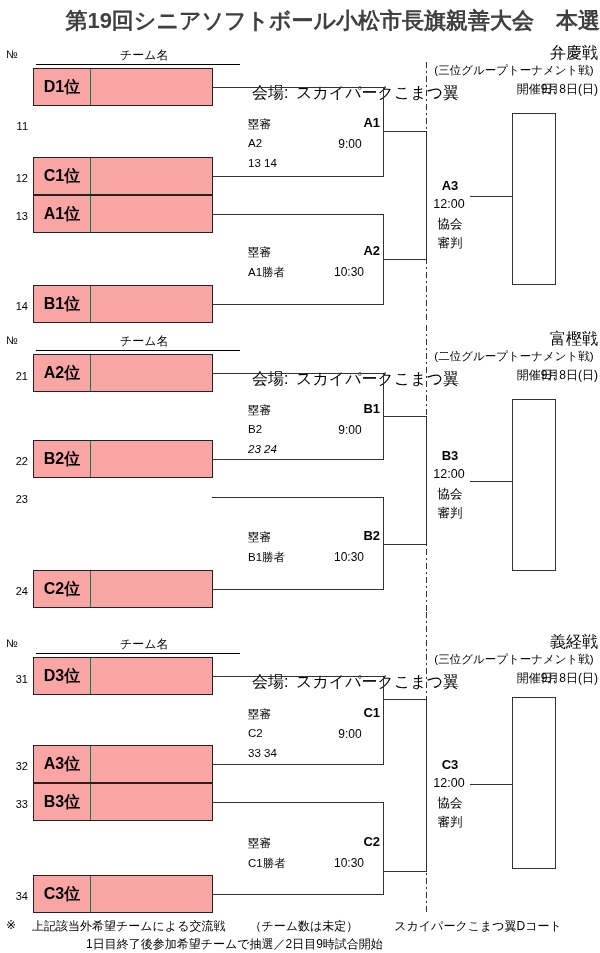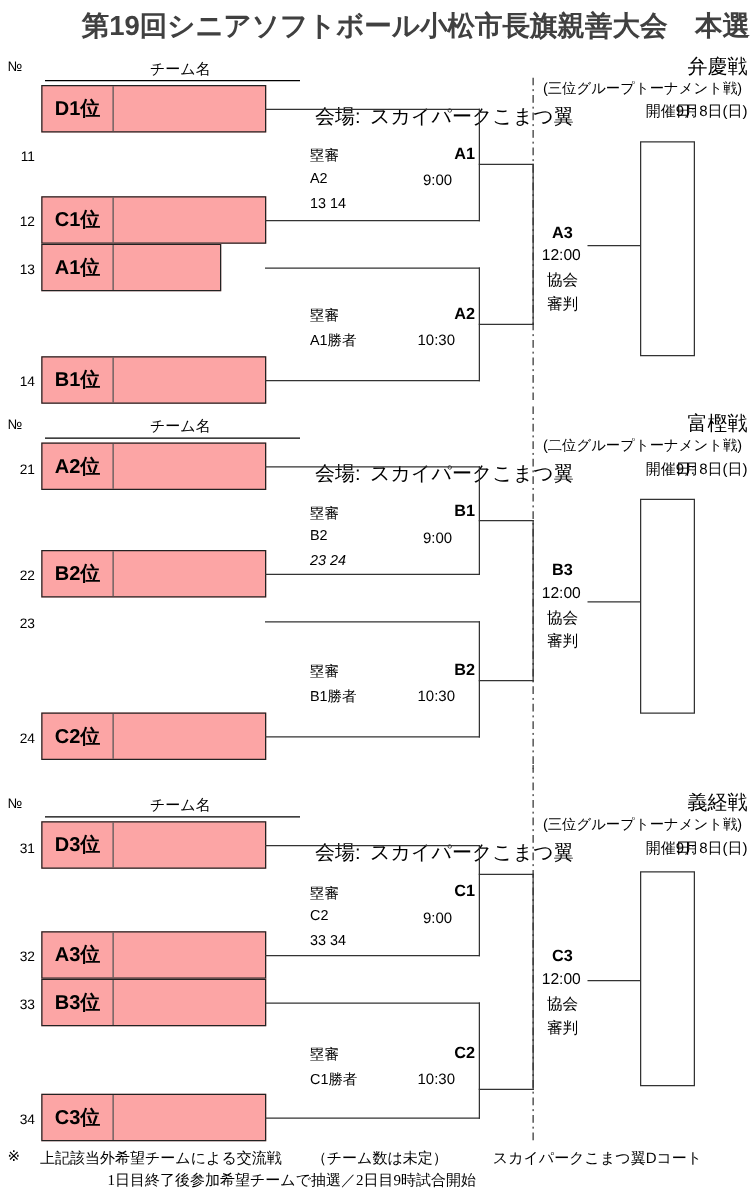--- a/index.html
+++ b/index.html
@@ -112,21 +112,21 @@
     <div class="namecell"></div>
   </div>
 
   <div class="abs rowno" style="left:6px;top:172px;">12</div>
   <div class="abs tbox" style="left:33px;top:157px;width:180px;height:38px;">
     <div class="codecell">C1位</div>
     <div class="namecell"></div>
   </div>
 
   <div class="abs rowno" style="left:6px;top:210px;">13</div>
-  <div class="abs tbox" style="left:33px;top:195px;width:144px;height:38px;">
+  <div class="abs tbox" style="left:33px;top:195px;width:180px;height:38px;">
     <div class="codecell">A1位</div>
     <div class="namecell"></div>
   </div>
 
   <div class="abs rowno" style="left:6px;top:300px;">14</div>
   <div class="abs tbox" style="left:33px;top:285px;width:180px;height:38px;">
     <div class="codecell">B1位</div>
     <div class="namecell"></div>
   </div>
 
@@ -285,15 +285,15 @@
   <div class="abs f-line f-code" style="left:428px;top:757px;">C3</div>
   <div class="abs f-line" style="left:427px;top:776px;">12:00</div>
   <div class="abs f-line" style="left:428px;top:795px;">協会</div>
   <div class="abs f-line" style="left:428px;top:814px;">審判</div>
   <div class="abs hline" style="left:470px;top:784px;width:43px;"></div>
 
   <div class="abs wbox" style="left:512px;top:697px;width:44px;height:172px;"></div>
 
   <div class="abs foot-mark" style="left:6px;top:918px;">※</div>
   <div class="abs foot-l1" style="left:32px;top:918px;">上記該当外希望チームによる交流戦　　（チーム数は未定）　　　スカイパークこまつ翼Dコート</div>
-  <div class="abs foot-l2" style="left:86px;top:936px;font-family:Liberation Serif, serif;">1日目終了後参加希望チームで抽選／2日目9時試合開始</div>
+  <div class="abs foot-l2" style="left:86px;top:936px;">1日目終了後参加希望チームで抽選／2日目9時試合開始</div>
 
 </div>
 
 </body></html>

